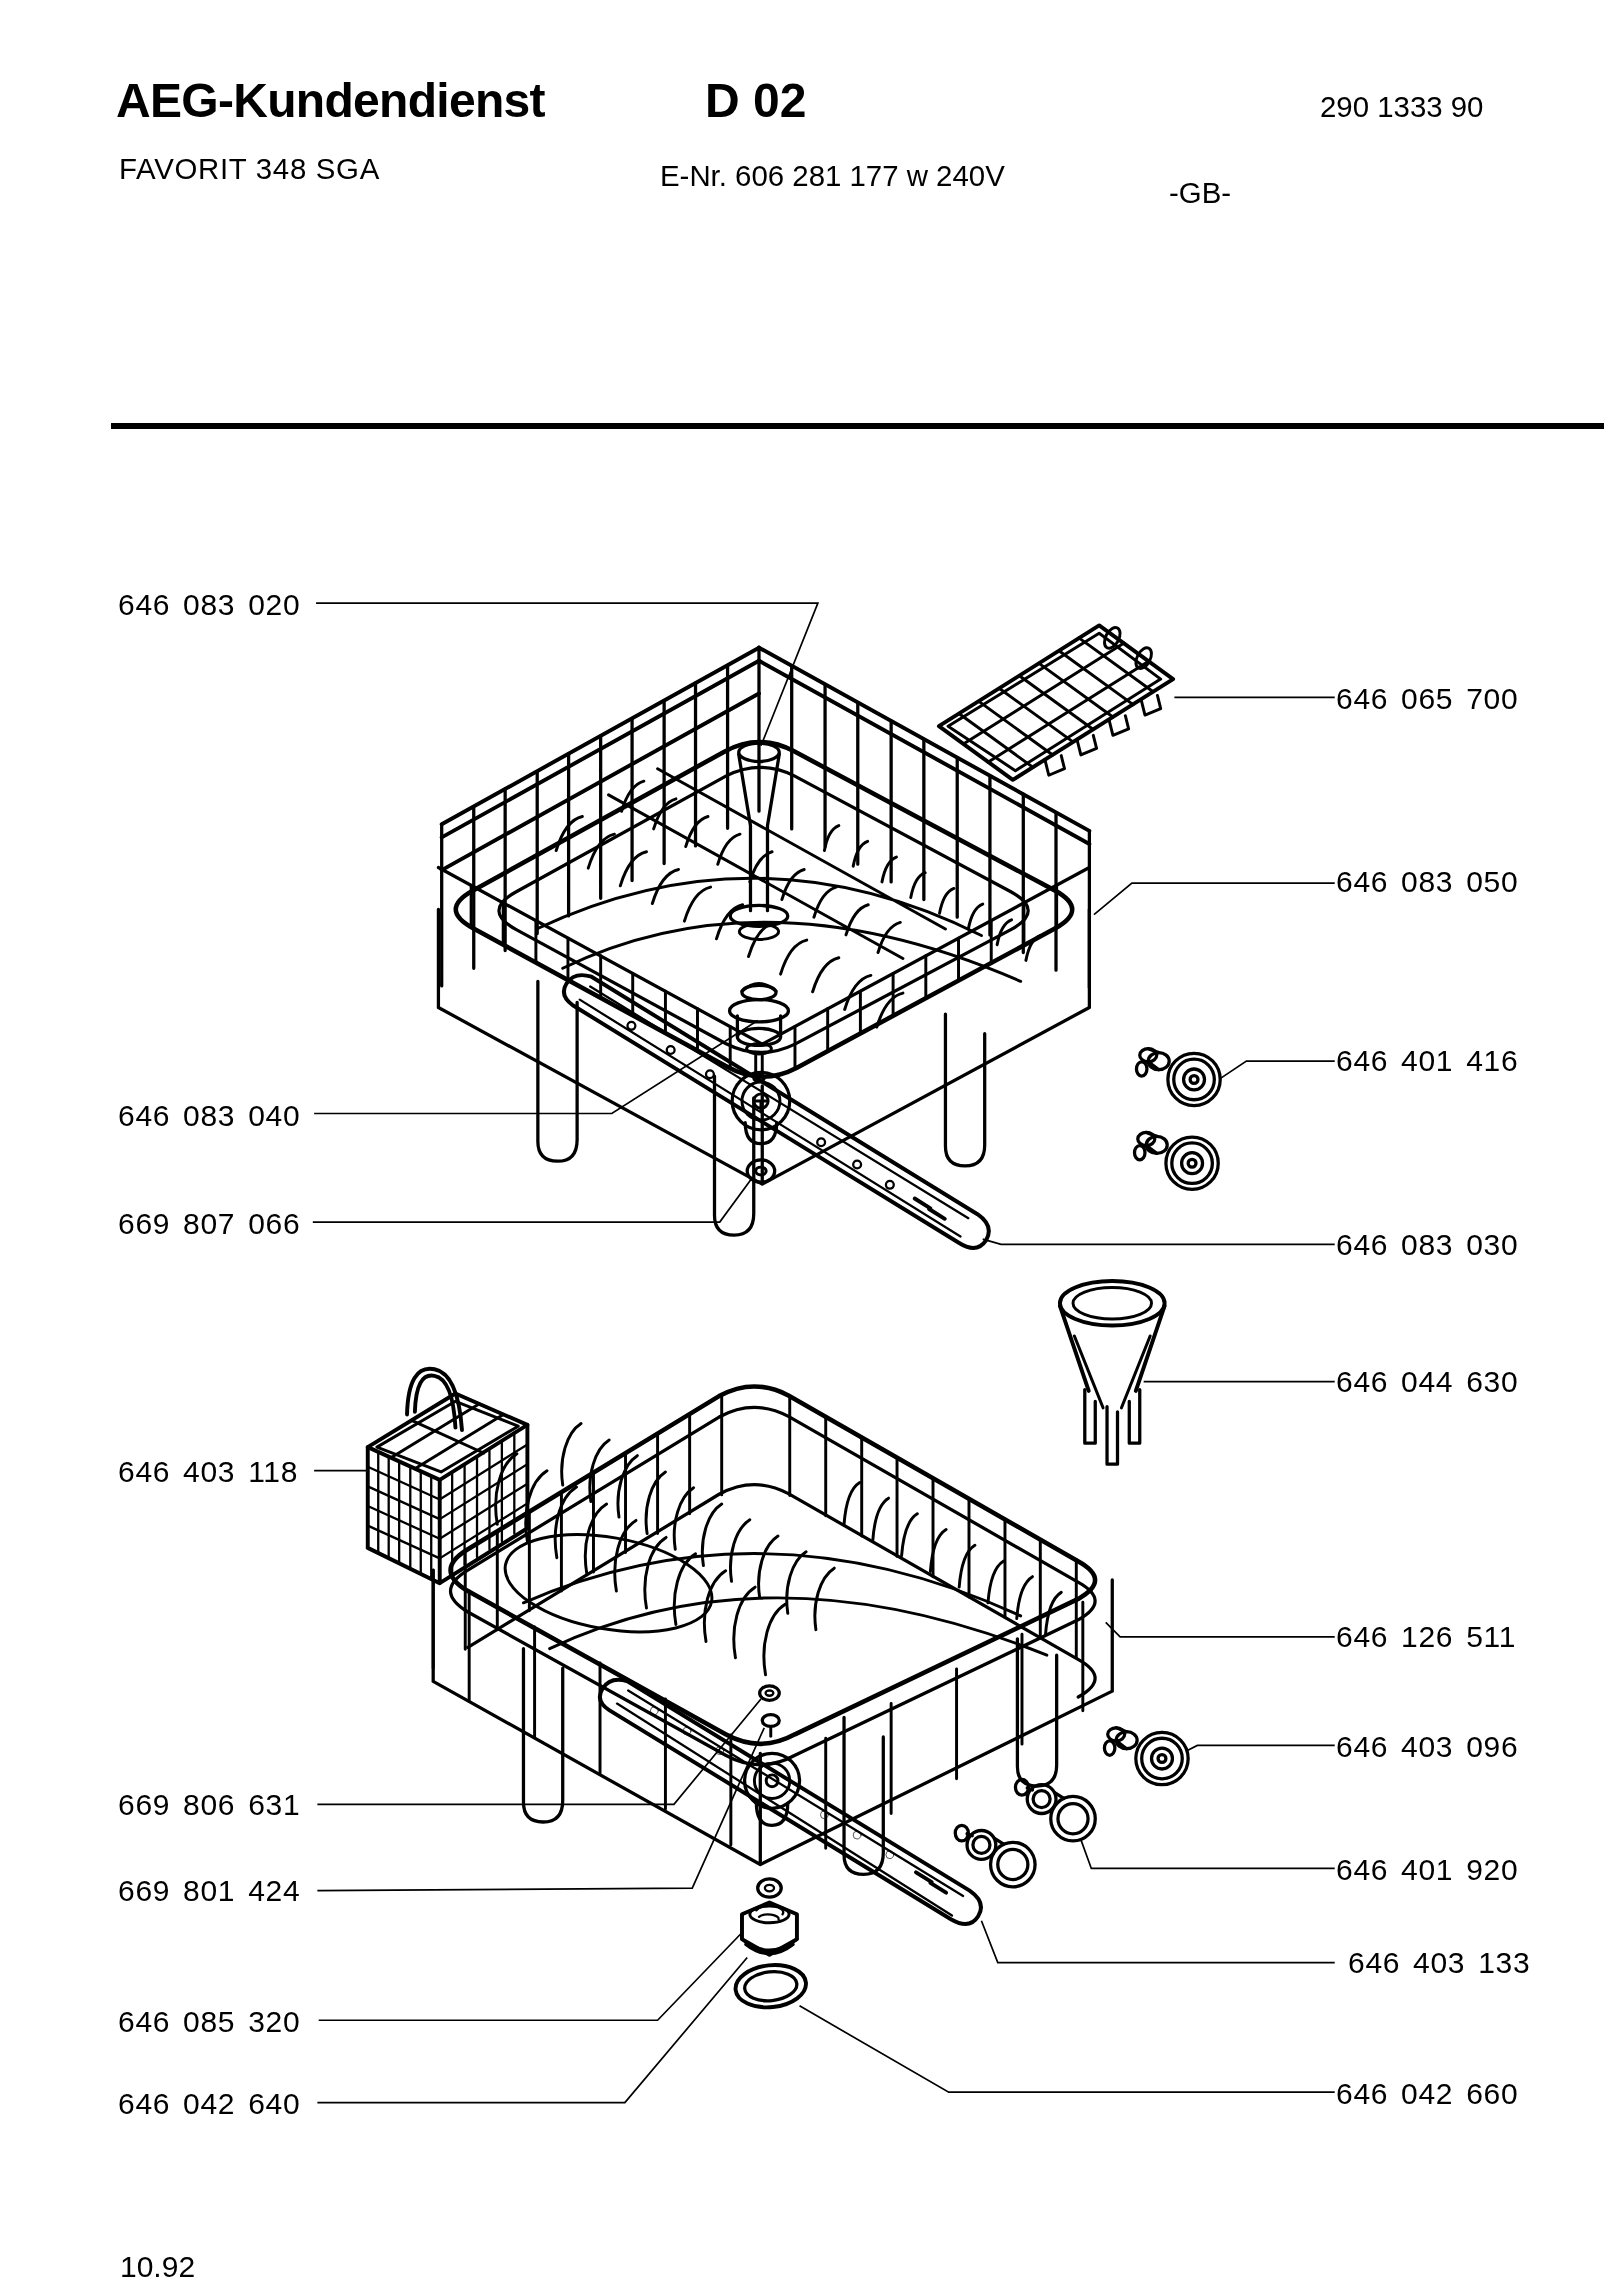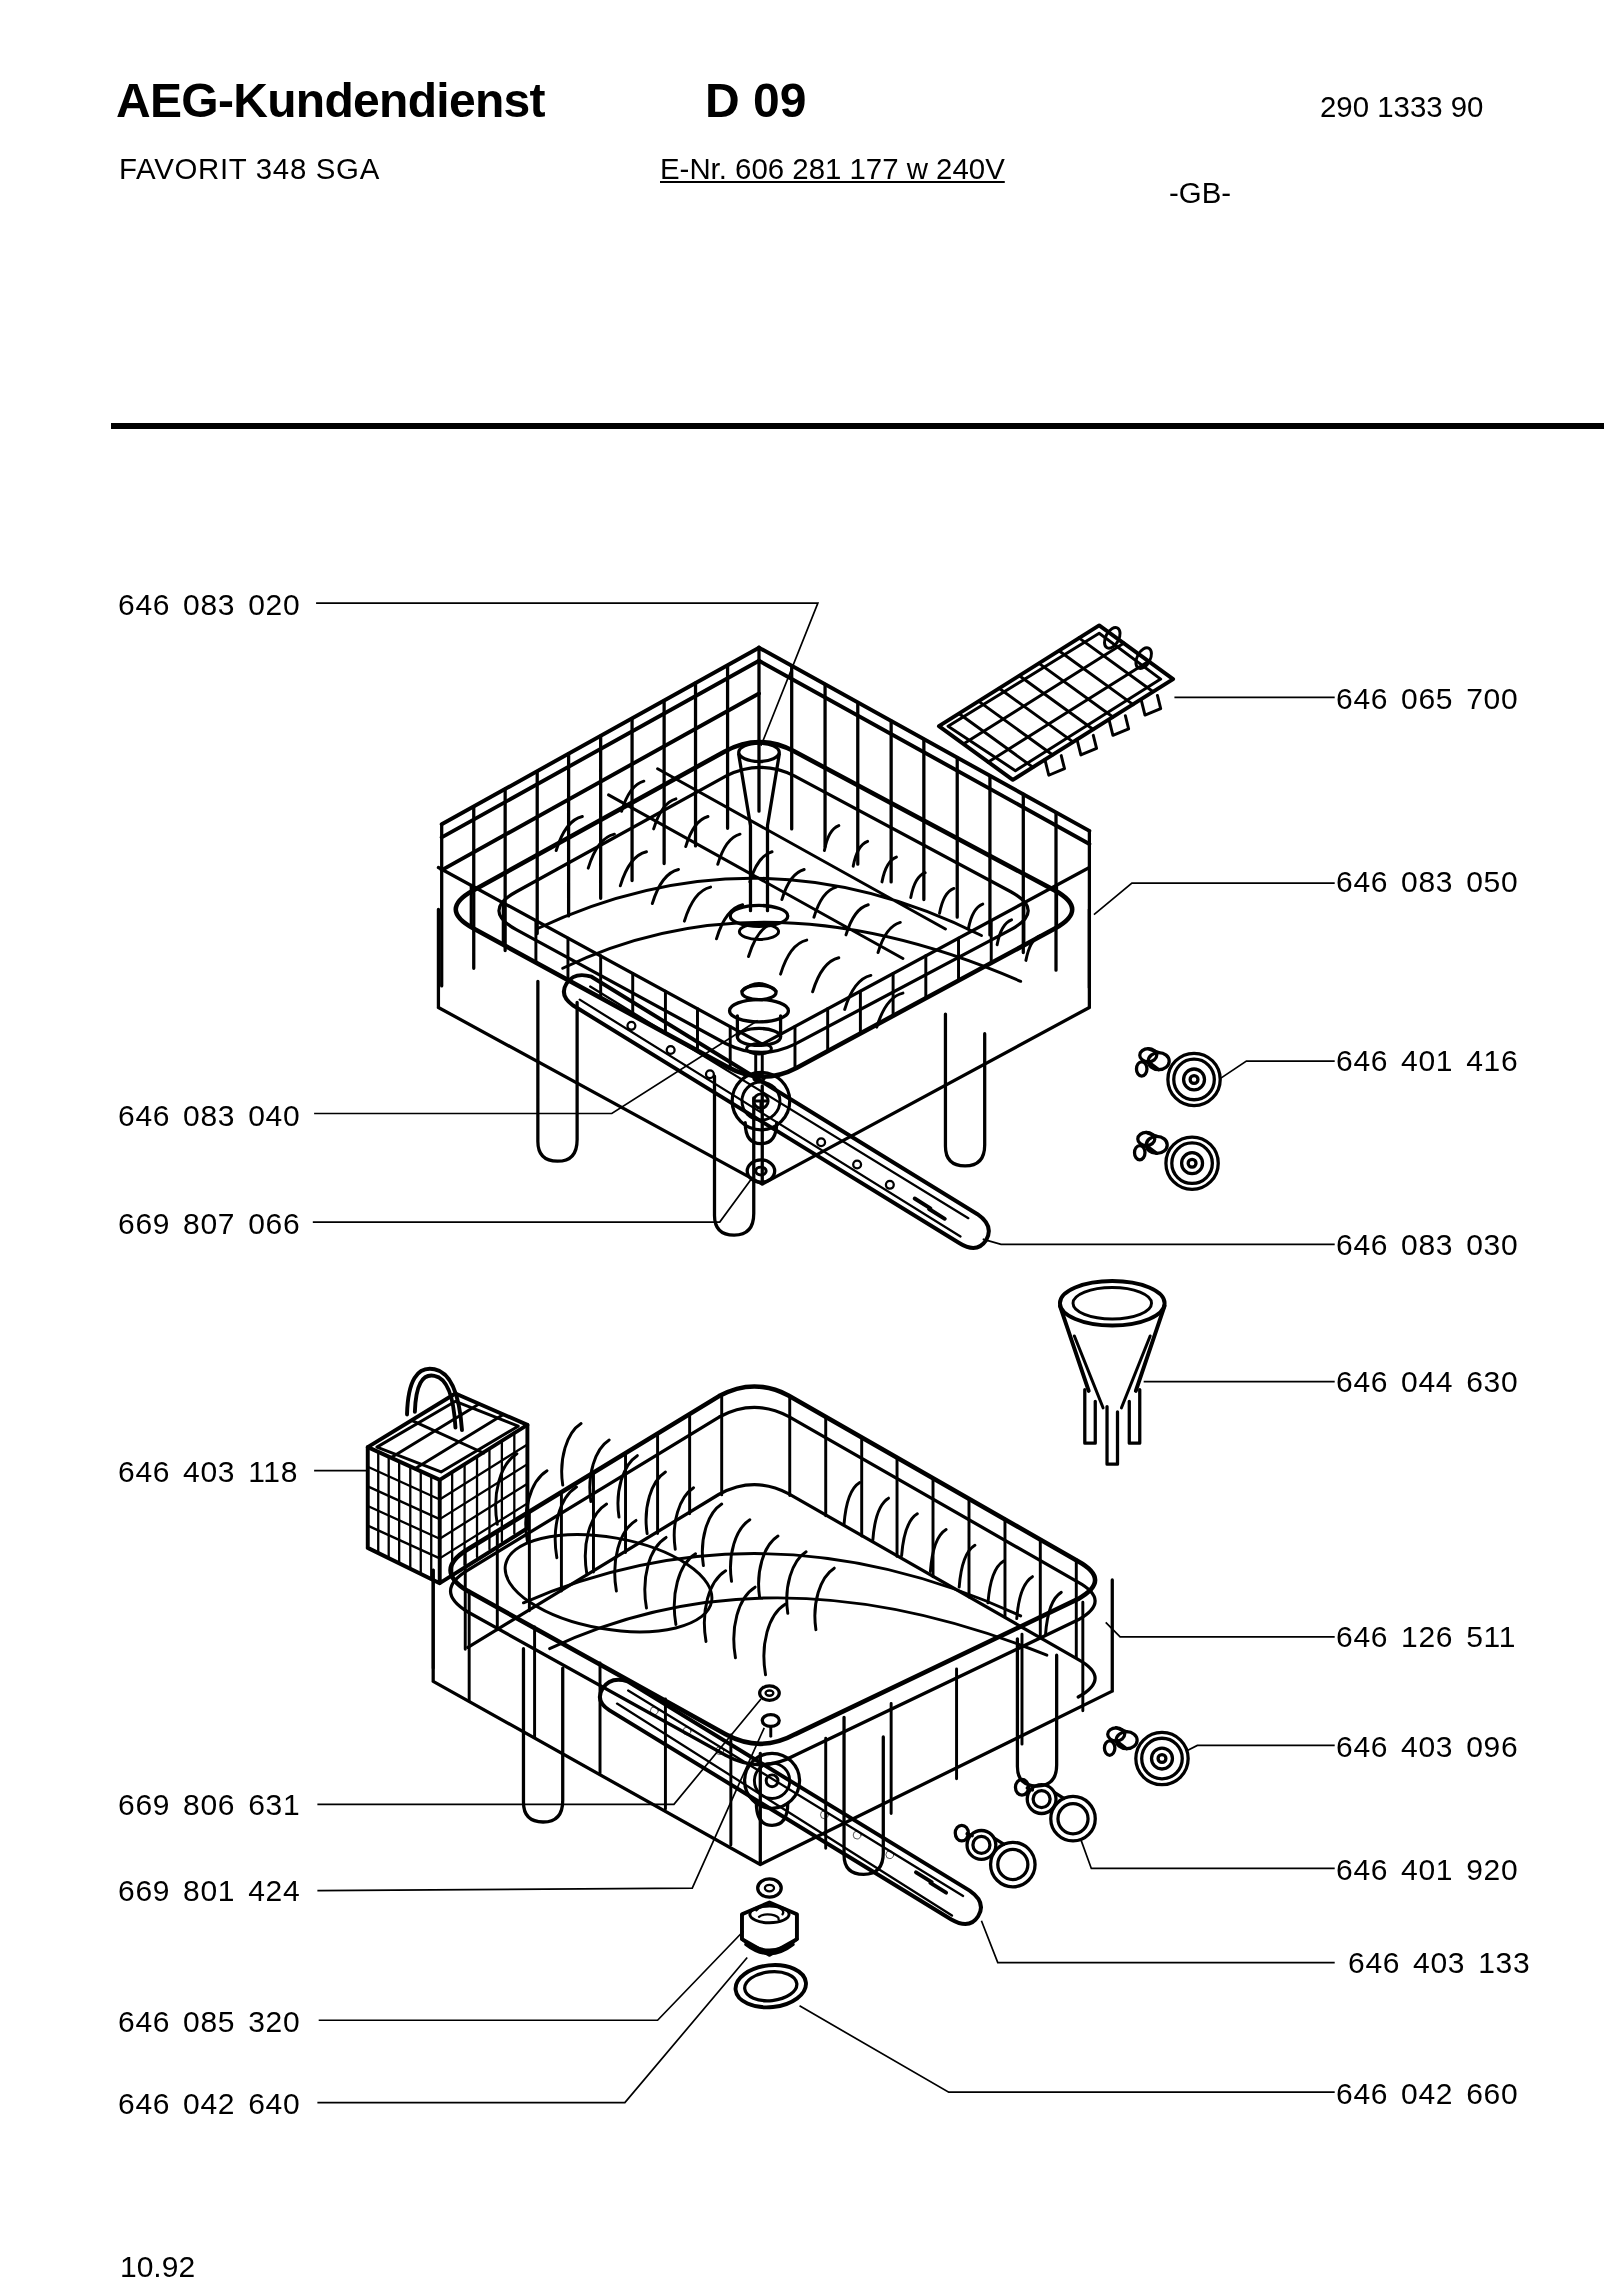--- a/index.html
+++ b/index.html
@@ -22,24 +22,24 @@
   .w7{stroke-width:7px;} .w6{stroke-width:6px;} .w5{stroke-width:5px;}
   .w4{stroke-width:4.5px;} .w3{stroke-width:3.5px;}
   .leader{stroke:#000;stroke-width:2.6px;fill:none;}
 </style>
 </head>
 <body>
 
 <div id="page">
 
   <div class="abs brand" style="left:116px;top:73px;">AEG-Kundendienst</div>
-  <div class="abs sheet" style="left:705px;top:73px;">D 09</div>
+  <div class="abs sheet" style="left:705px;top:73px;">D 02</div>
   <div class="abs docnum" style="left:1320px;top:90px;">290 1333 90</div>
   <div class="abs model" style="left:119px;top:152px;">FAVORIT 348 SGA</div>
-  <div class="abs enr" style="left:660px;top:152px;text-decoration:underline;">E-Nr.  606 281 177  w  240V</div>
+  <div class="abs enr" style="left:660px;top:159px;">E-Nr.  606 281 177  w  240V</div>
   <div class="abs market" style="left:1169px;top:152px;margin-top:24px;">-GB-</div>
   <div class="rule" style="left:111px;top:423px;width:1493px;height:5.9px;"></div>
 
   <svg width="1622" height="2295" viewBox="0 0 2479 3508">
 
     <defs>
       <g id="wheel" class="art w5">
         <circle r="40"></circle>
           <circle r="31"></circle>
           <circle r="16"></circle>

